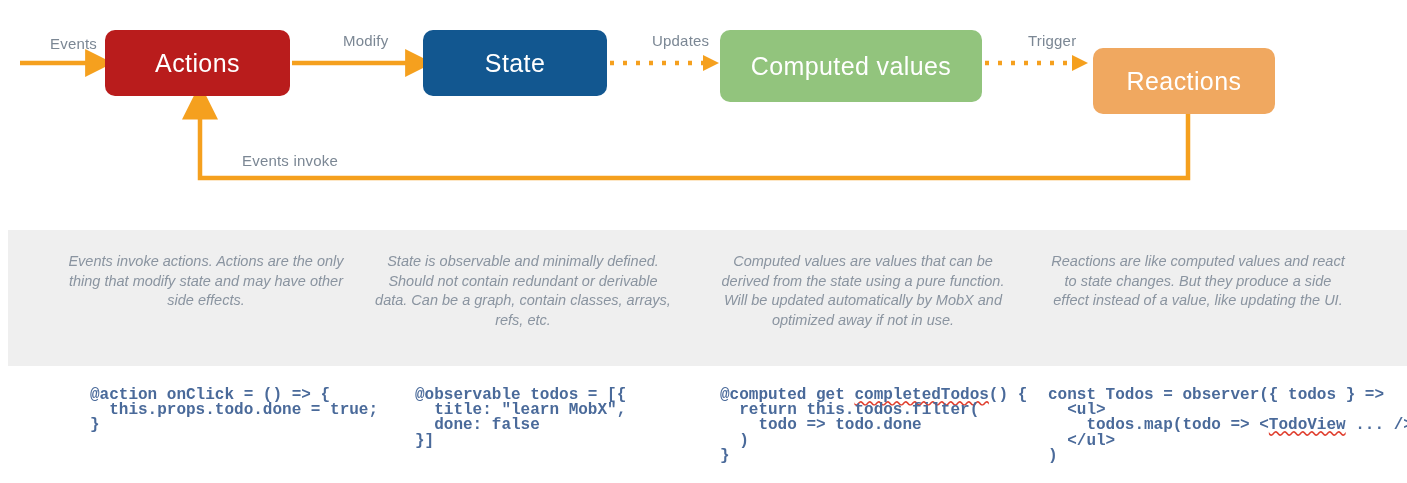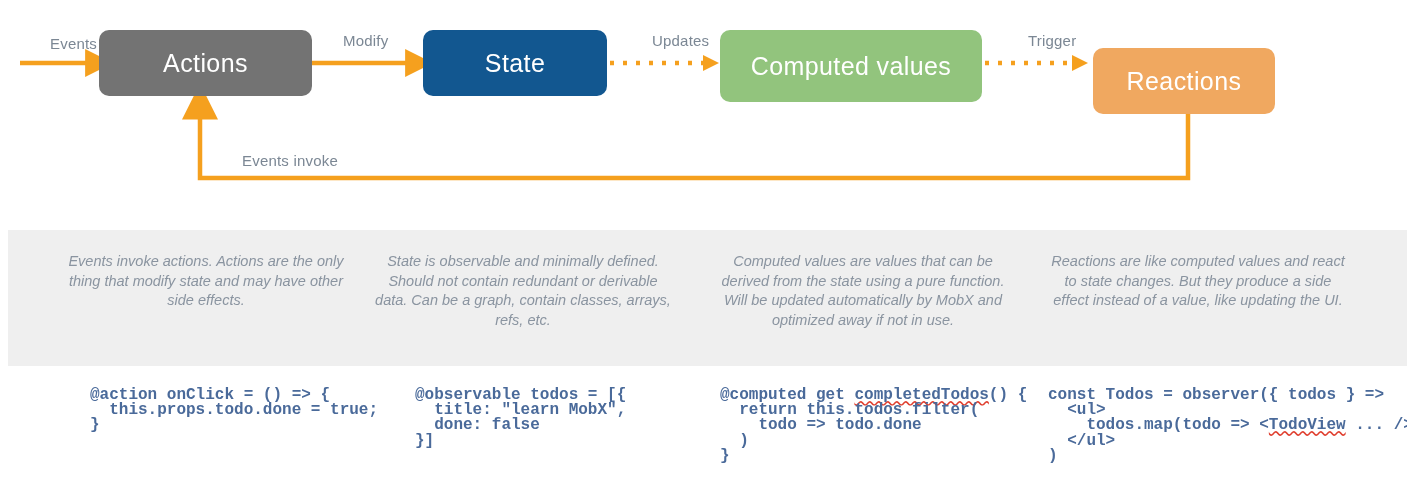--- a/index.html
+++ b/index.html
@@ -115,21 +115,21 @@
 
       <line x1="610" y1="63" x2="708" y2="63" stroke="#F5A01E" stroke-width="4.5" stroke-dasharray="4 9" stroke-linecap="butt"></line>
       <path d="M703,55 L703,71 L719,63 z" fill="#F5A01E"></path>
 
       <line x1="985" y1="63" x2="1077" y2="63" stroke="#F5A01E" stroke-width="4.5" stroke-dasharray="4 9" stroke-linecap="butt"></line>
       <path d="M1072,55 L1072,71 L1088,63 z" fill="#F5A01E"></path>
 
       <path d="M1188,96 L1188,178 L200,178 L200,106" fill="none" stroke="#F5A01E" stroke-width="4.5" marker-end="url(#ah2)"></path>
     </svg>
 
-    <div class="node-box" style="left:99px;top:30px;width:213px;height:66px;background:#737373;">
+    <div class="node-box" style="left:105px;top:30px;width:185px;height:66px;background:#b91c1c;">
       <span class="node-label">Actions</span>
     </div>
 
     <div class="node-box" style="left:423px;top:30px;width:184px;height:66px;background:#125790;">
       <span class="node-label">State</span>
     </div>
 
     <div class="node-box" style="left:720px;top:30px;width:262px;height:72px;background:#92C47D;">
       <span class="node-label">Computed values</span>
     </div>

